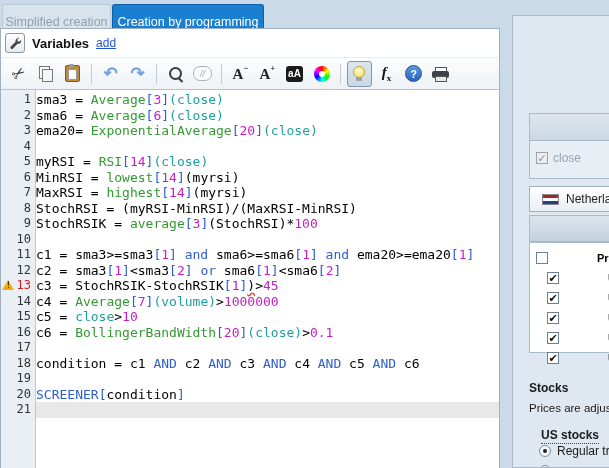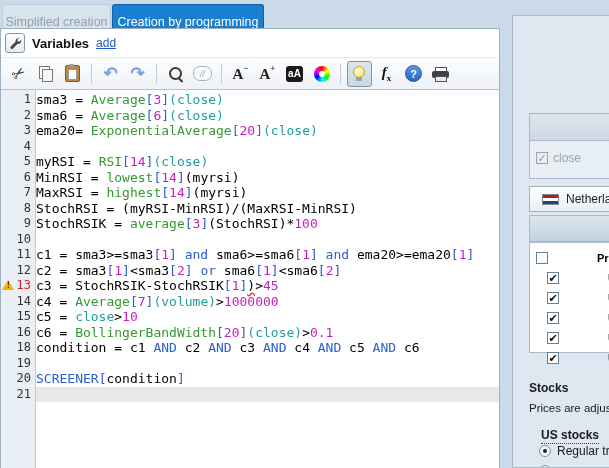--- a/index.html
+++ b/index.html
@@ -257,20 +257,24 @@
         </div>
         <div class="crow">
           <span class="gut"><span>15</span></span>
           <span class="ctext"><span>c5 = </span><span class="price">close</span><span>&gt;</span><span class="num">10</span></span>
         </div>
         <div class="crow">
           <span class="gut"><span>16</span></span>
           <span class="ctext"><span>c6 = </span><span class="fn">BollingerBandWidth</span><span class="br">[</span><span class="num">20</span><span class="br">]</span><span class="price">(close)</span><span>&gt;</span><span class="num">0.1</span></span>
         </div>
         <div class="crow">
+          <span class="gut"><span>17</span></span>
+          <span class="ctext"></span>
+        </div>
+        <div class="crow">
           <span class="gut"><span>18</span></span>
           <span class="ctext"><span>condition = c1 </span><span class="kw">AND</span><span> c2 </span><span class="kw">AND</span><span> c3 </span><span class="kw">AND</span><span> c4 </span><span class="kw">AND</span><span> c5 </span><span class="kw">AND</span><span> c6</span></span>
         </div>
         <div class="crow">
           <span class="gut"><span>19</span></span>
           <span class="ctext"></span>
         </div>
         <div class="crow">
           <span class="gut"><span>20</span></span>
           <span class="ctext"><span class="kw">SCREENER</span><span class="br">[</span><span>condition</span><span class="br">]</span></span>

